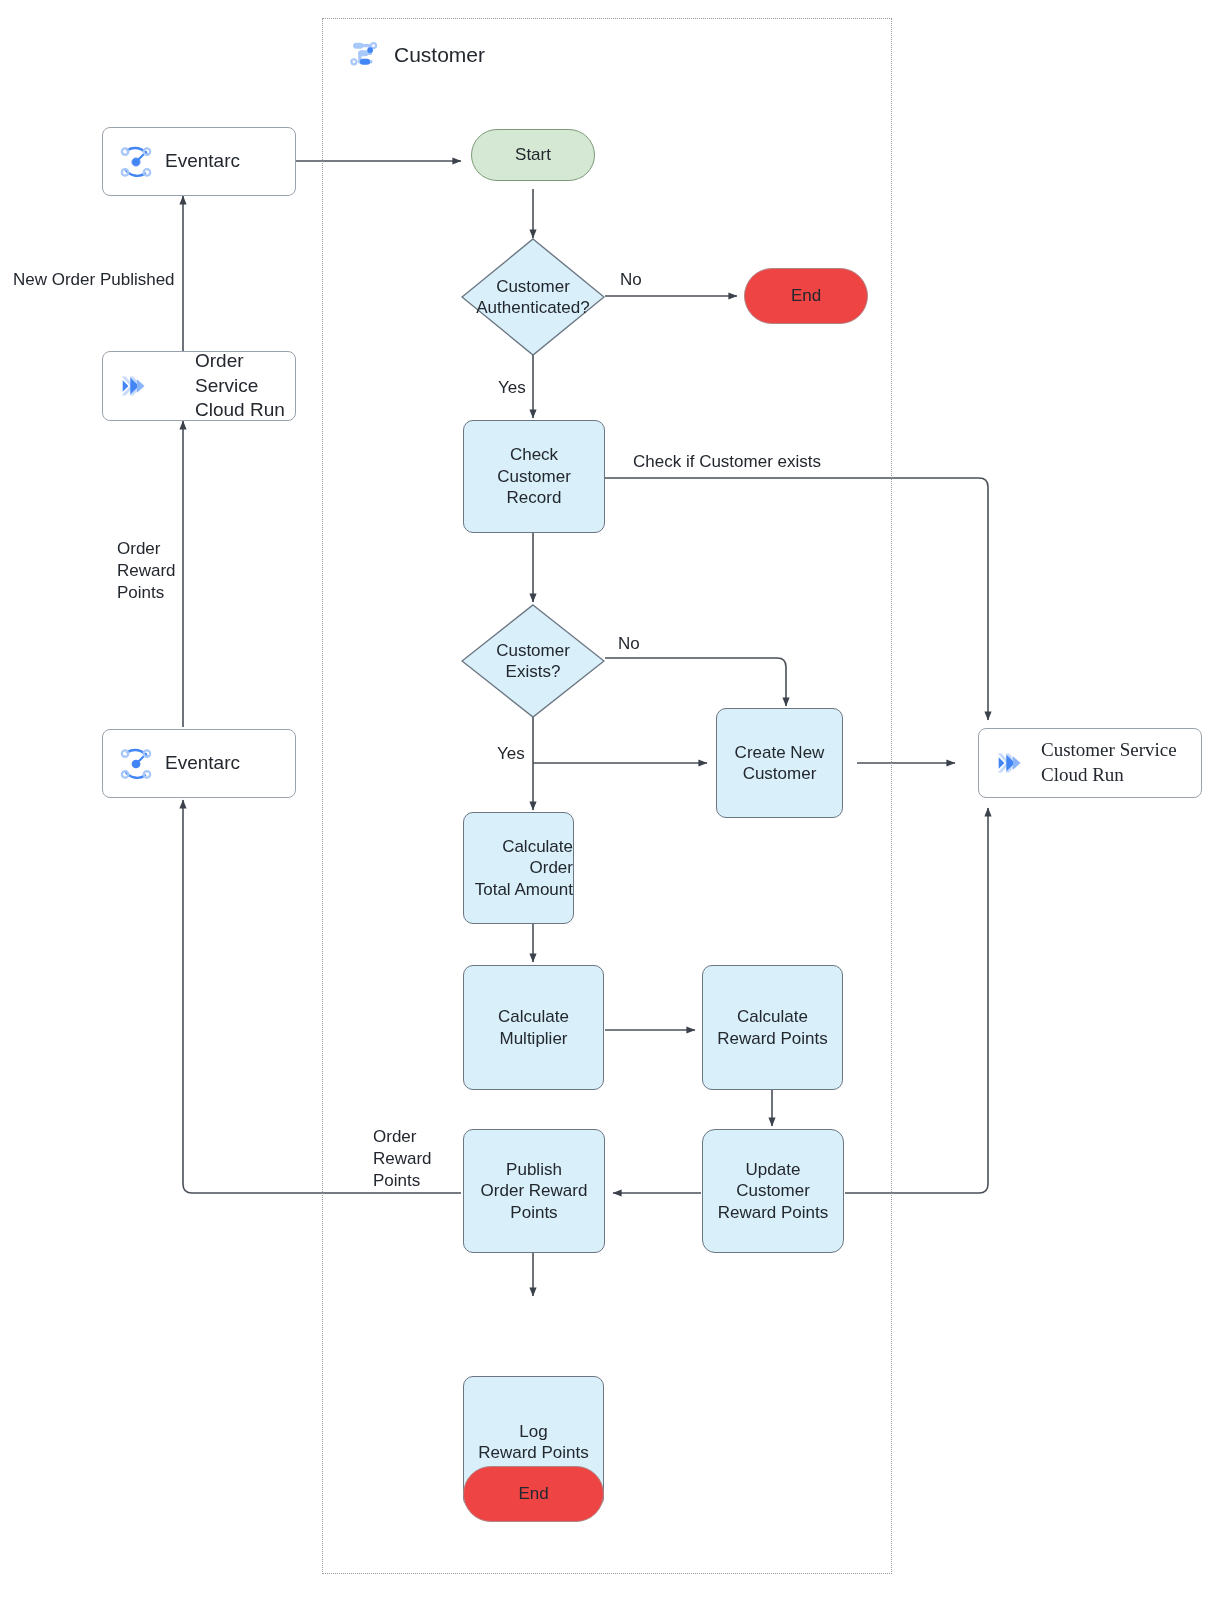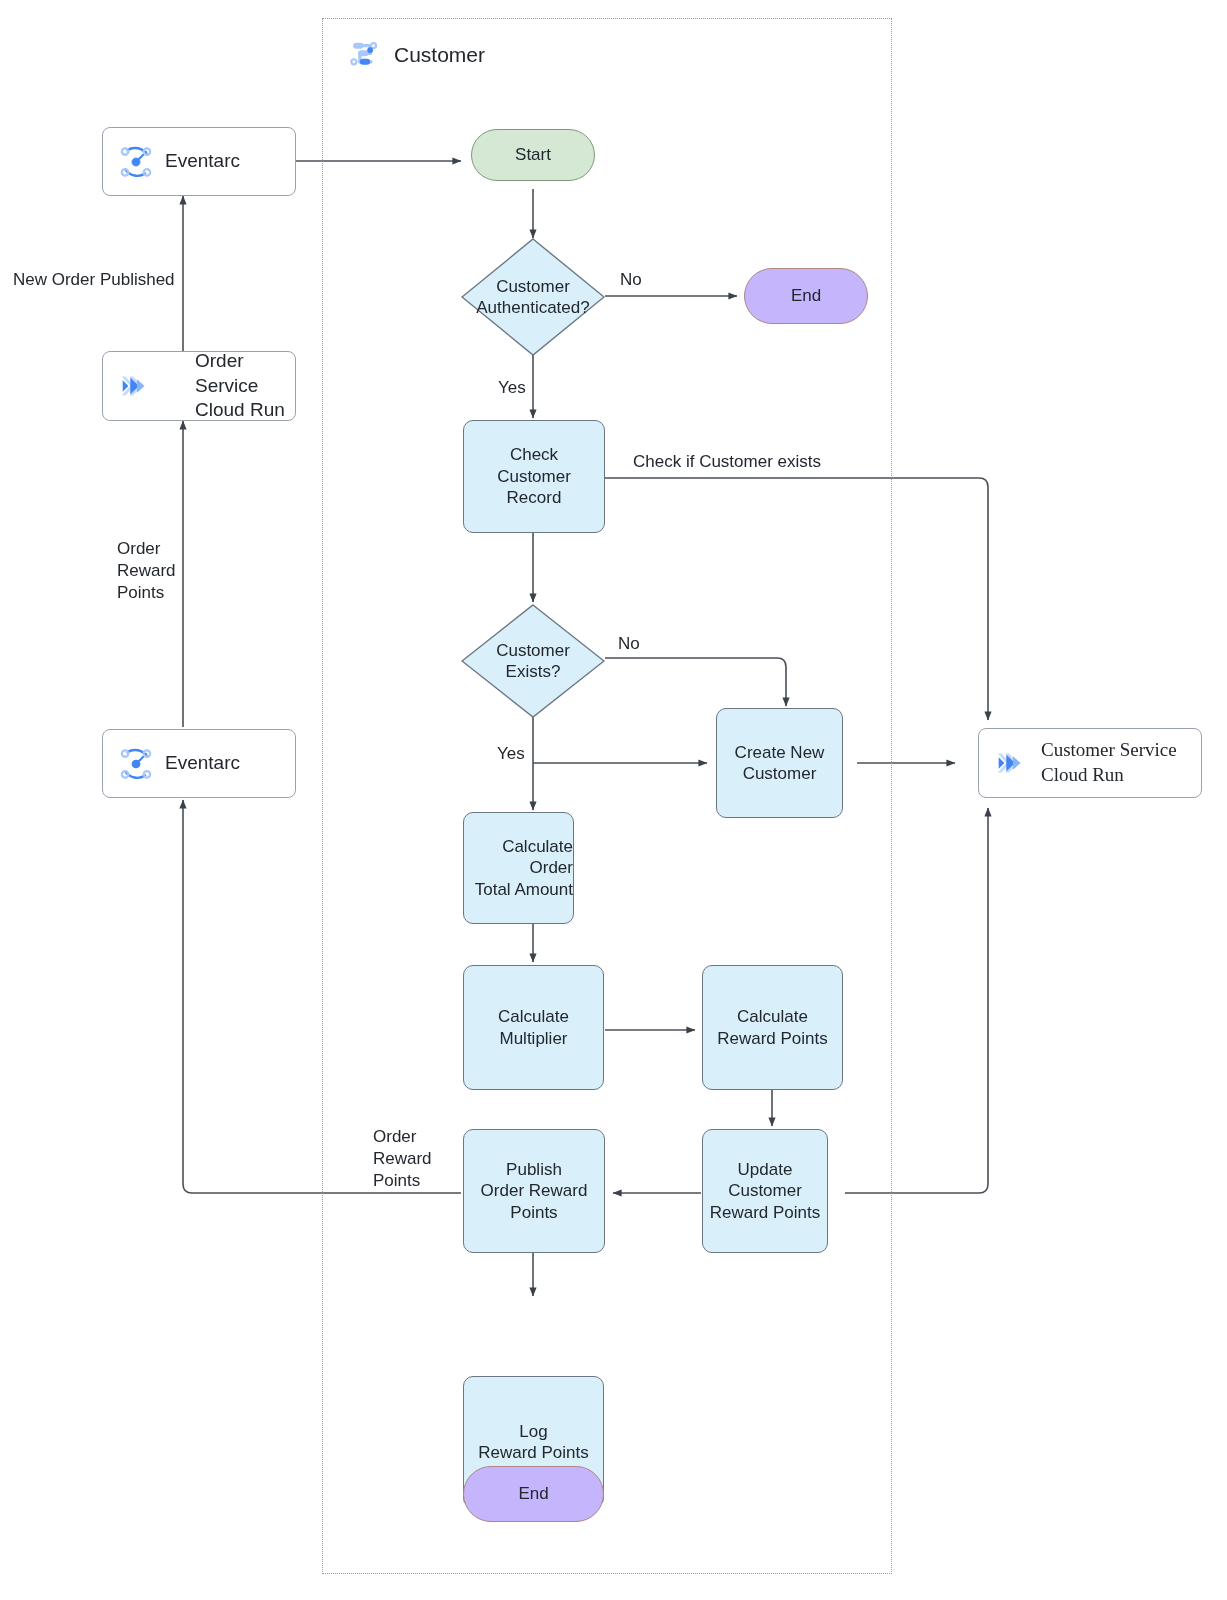--- a/index.html
+++ b/index.html
@@ -58,21 +58,21 @@
     border-radius: 10px;
     font-size: 17px;
   }
   .terminator {
     background: #d5e8d4;
     border: 1px solid #7d9b78;
     border-radius: 999px;
     font-size: 17px;
   }
   .terminator.end {
-    background: #c4b5fd;
+    background: #ef4444;
     border: 1px solid #b08585;
   }
   .gcp-card {
     background: #ffffff;
     border: 1px solid #9aa2ab;
     border-radius: 8px;
     font-size: 19px;
     justify-content: flex-start;
     padding-left: 14px;
     gap: 10px;
@@ -287,21 +287,21 @@
   </div>
 
   <div class="node proc" style="left:463px; top:965px; width:141px; height:125px;">
     <span><span>Calculate</span><br><span>Multiplier</span></span>
   </div>
 
   <div class="node proc" style="left:702px; top:965px; width:141px; height:125px;">
     <span><span>Calculate</span><br><span>Reward Points</span></span>
   </div>
 
-  <div class="node proc" style="left:702px; top:1129px; width:126px; height:124px;">
+  <div class="node proc" style="left:702px; top:1129px; width:142px; height:124px;border-radius:13px;">
     <span><span>Update</span><br><span>Customer</span><br><span>Reward Points</span></span>
   </div>
 
   <div class="node proc" style="left:463px; top:1129px; width:142px; height:124px;">
     <span><span>Publish</span><br><span>Order Reward</span><br><span>Points</span></span>
   </div>
 
   <div class="node proc" style="left:463px; top:1376px; width:141px; height:132px;">
     <span><span>Log</span><br><span>Reward Points</span></span>
   </div>

